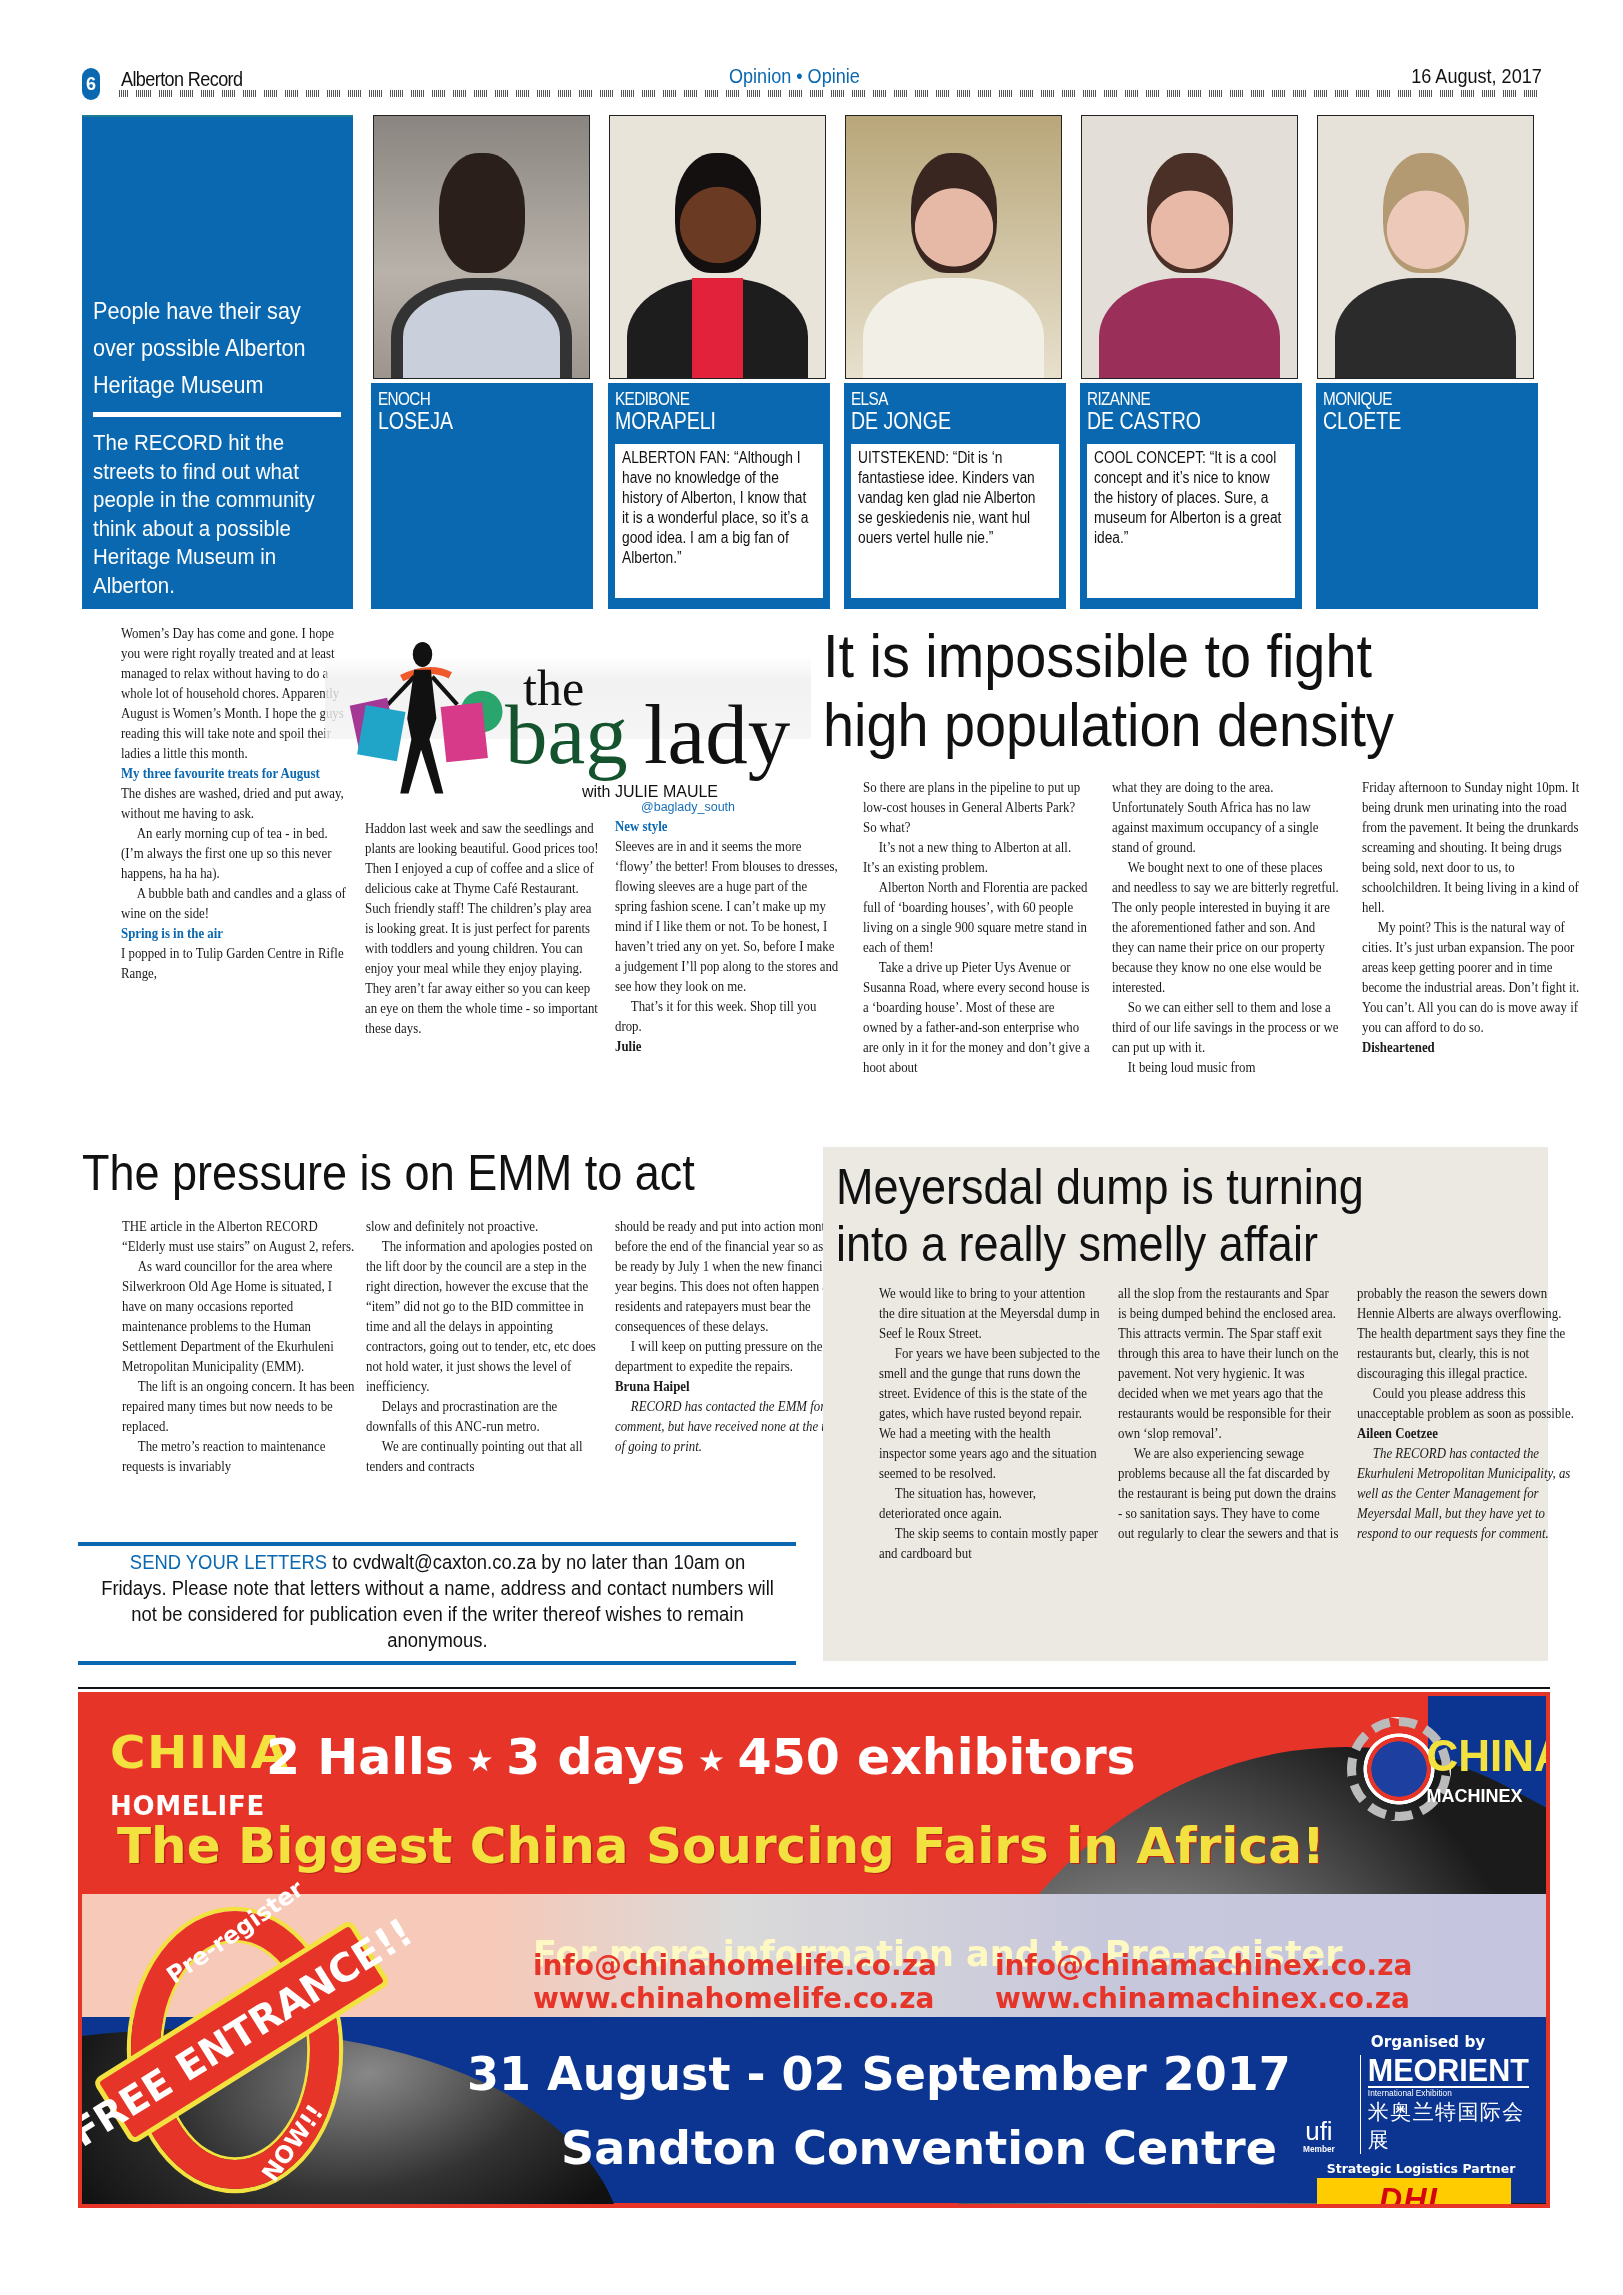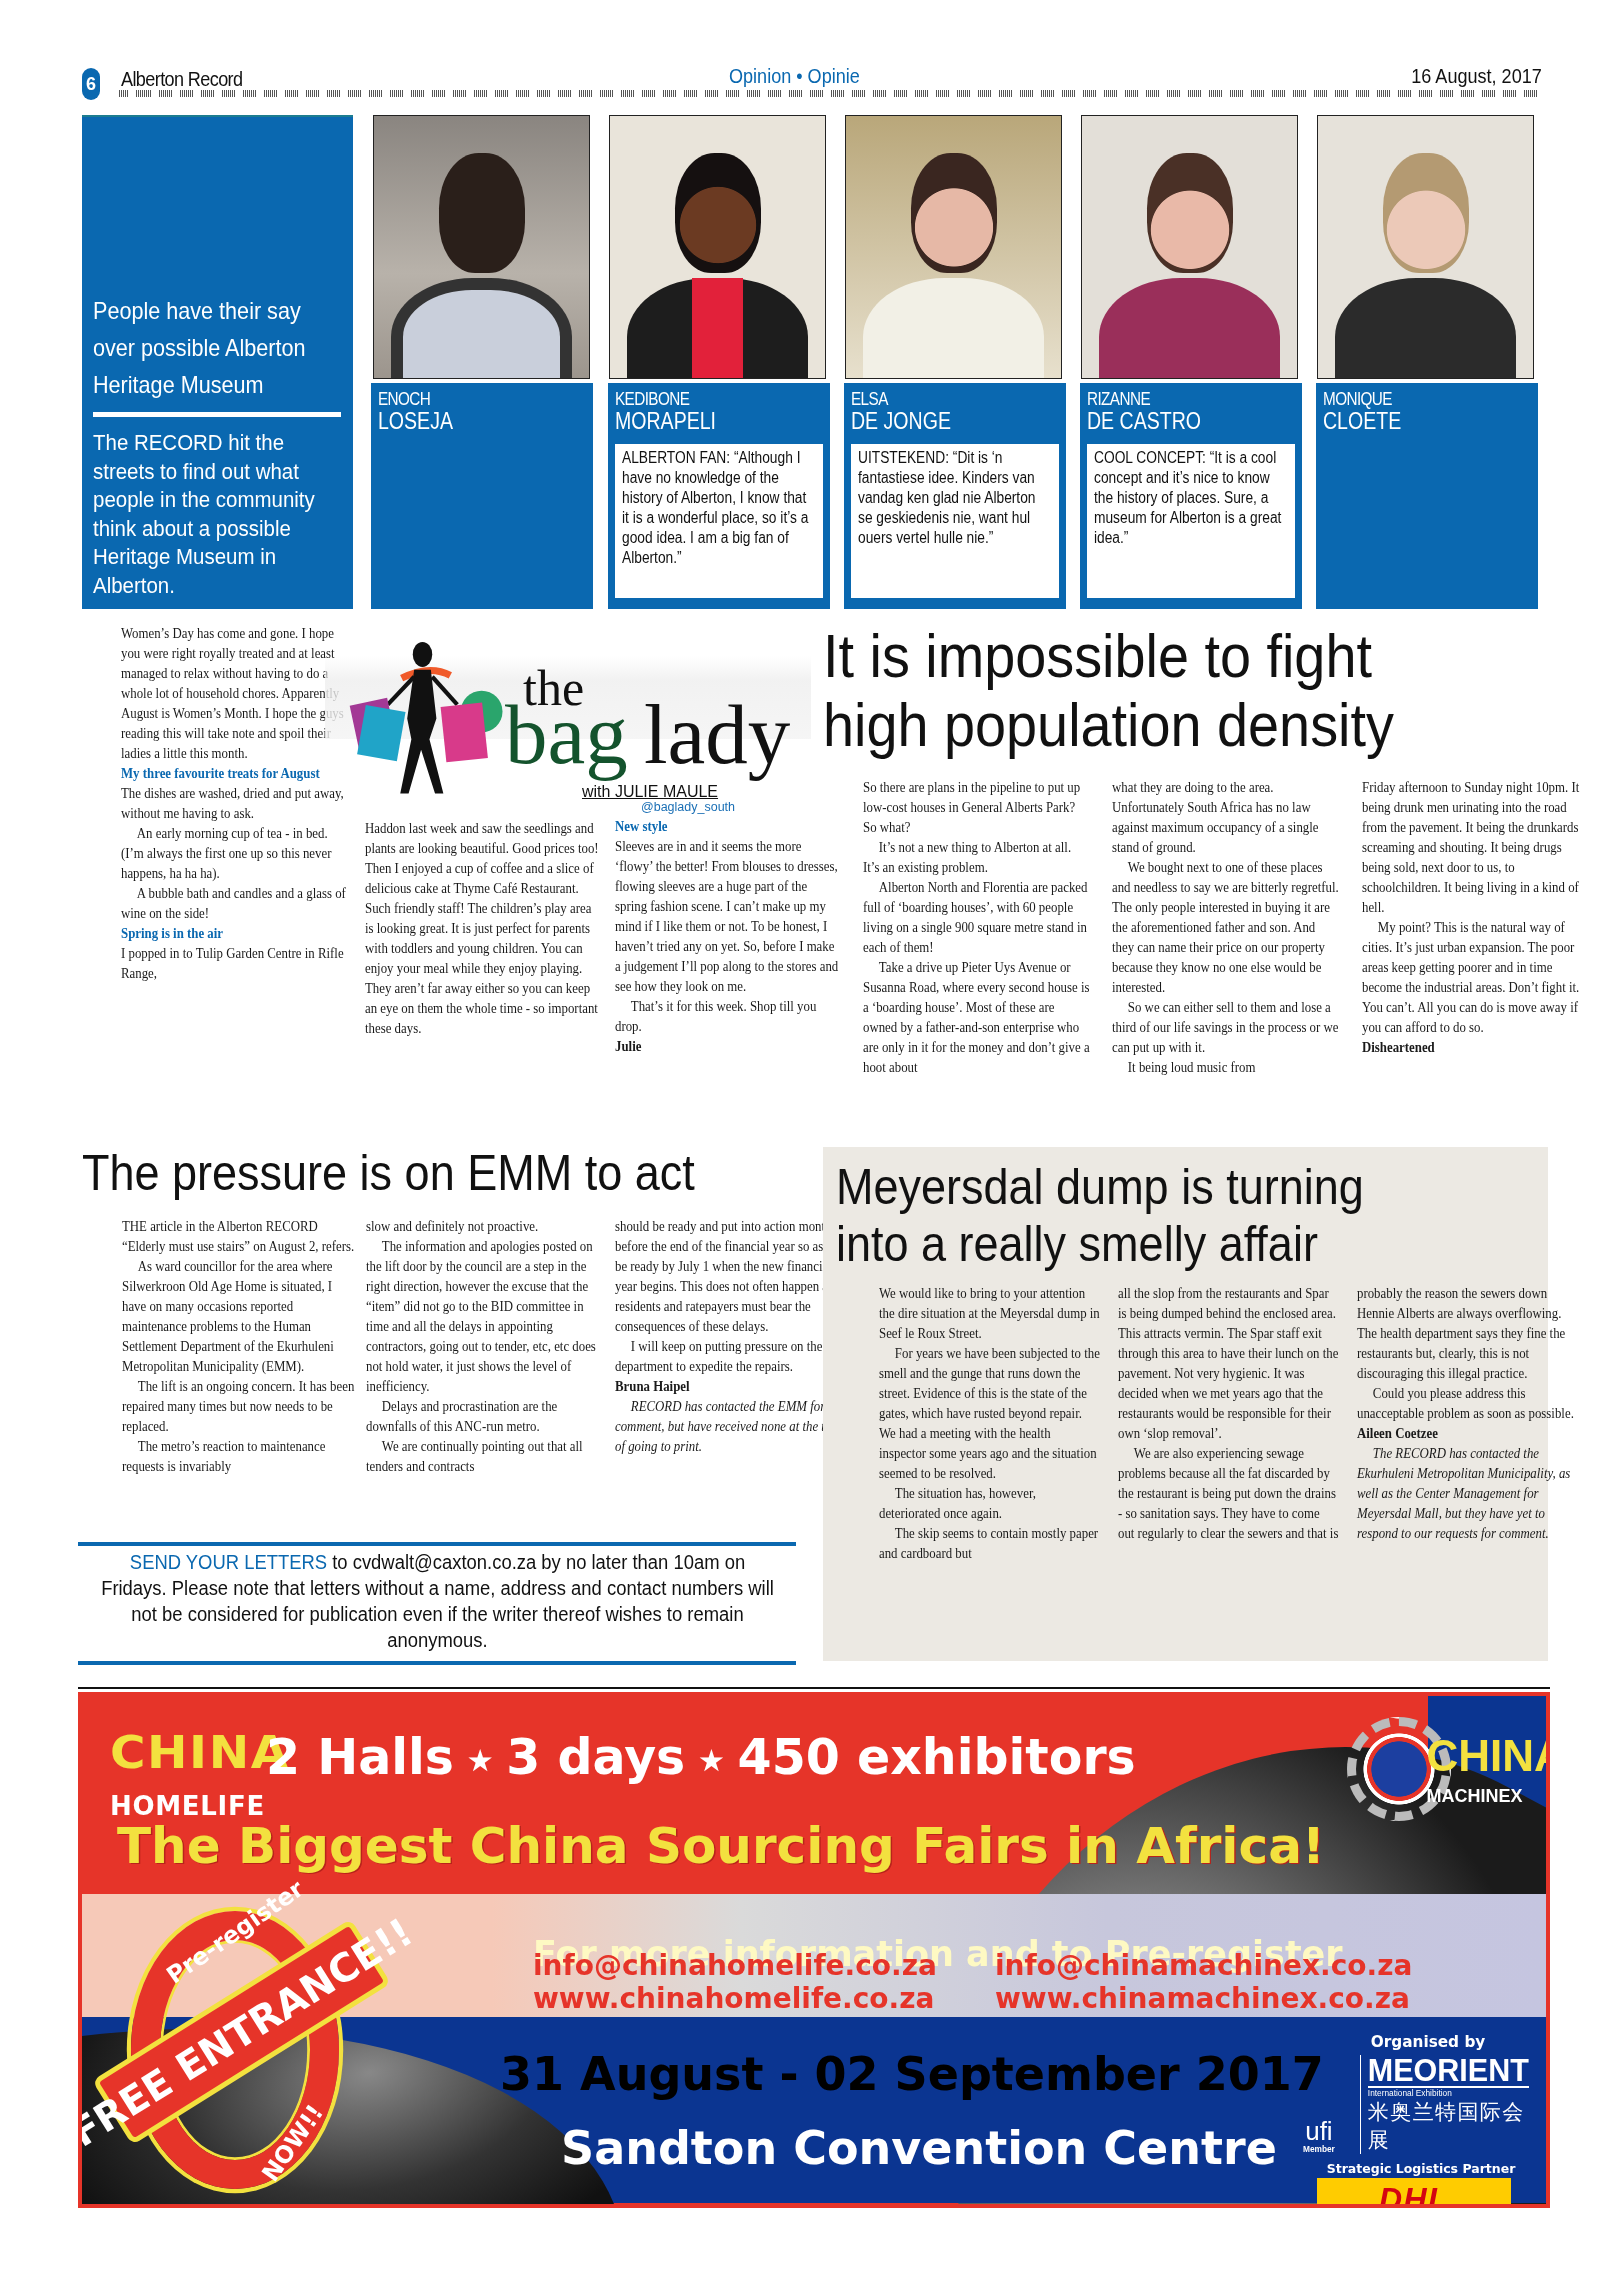--- a/index.html
+++ b/index.html
@@ -40,21 +40,21 @@
   .col .sig { font-weight:bold; }
   .col .note { font-style: italic; }
   .narrow { transform: scaleX(0.88); transform-origin: left top; }
 
   
   .bag-logo { left: 325px; top: 635px; width: 486px; height: 160px; }
   .skyline { position:absolute; left:0; top: 21px; width: 486px; height: 83px; background: linear-gradient(180deg, transparent 0, #eee 30%, #f3f3f3 100%); opacity:.8; }
   .bag-the { position:absolute; left: 198px; top: 24px; font: 50px "Liberation Serif", serif; color:#111; }
   .bag-bag { position:absolute; left: 180px; top: 50px; font: 85px "Liberation Serif", serif; color:#14532d; }
   .bag-lady { position:absolute; left: 319px; top: 50px; font: 85px "Liberation Serif", serif; color:#111; }
-  .bag-with { left: 582px; top: 783px; font: 16px "Liberation Sans", sans-serif; color:#111;text-decoration:underline; }
+  .bag-with { left: 582px; top: 783px; font: 16px "Liberation Sans", sans-serif; color:#111; }
   .bag-handle { left: 641px; top: 800px; font: 12.5px "Liberation Sans", sans-serif; color:#1a6fb5; }
 
   .headline { font-family: "Liberation Sans", sans-serif; color:#111; transform: scaleX(0.9); transform-origin: left top; }
 
   
   .meyers-box { left: 823px; top: 1147px; width: 725px; height: 514px; background: #ece9e3; }
 
   
   .letters-rule { left: 78px; height: 3.5px; width: 718px; background:#0a68b0; }
   .letters-text { left: 82px; top: 1549px; width: 711px; text-align:center; font: 19.4px/26px "Liberation Sans", sans-serif; color:#111; transform: scaleX(0.95); transform-origin: center top; }
@@ -74,21 +74,21 @@
   .machinex .china { position:absolute; left: 80px; top: 14px; font: bold 44px "Liberation Sans", sans-serif; color:#f3e13f; }
   .machinex .mx { position:absolute; left: 80px; top: 69px; font: bold 18px "Liberation Sans", sans-serif; color:#fff; }
   .ad-headline { position:absolute; left: 35px; top: 121px; font: bold 50px "DejaVu Sans", sans-serif; color:#f3e13f; white-space:nowrap; text-shadow: 1.4px 1.4px 0 #b8231b; }
 
   .ad-info-bg { position:absolute; left: 0; top: 198px; width: 100%; height: 124px; background: linear-gradient(90deg, #f6c9b8 0 28%, #dadada 45%, #c7c7dc 70%, #c5c5e0 100%); }
   .ad-info-title { position:absolute; left: 451px; top: 206px; font: bold 35px "DejaVu Sans", sans-serif; color:#fef9c3; white-space:nowrap;margin-top:32px; }
   .ad-link { position:absolute; font: bold 28px "DejaVu Sans", sans-serif; color:#e63429; white-space:nowrap; }
 
   .ad-date-bg { position:absolute; left: 0; top: 321px; width: 100%; height: 186px; background:#0b3591; }
   .ad-date-swoosh { position:absolute; left: -35px; top: 298px; width: 555px; height: 292px; background: radial-gradient(ellipse at 60% 30%, #888 0, #333 40%, #111 70%); border-radius: 0 100% 0 0; transform: rotate(-10deg); }
-  .ad-date { position:absolute; left: 385px; top: 351px; font: bold 46px "DejaVu Sans", sans-serif; color:#000000; white-space:nowrap;margin-left:33px; }
+  .ad-date { position:absolute; left: 385px; top: 351px; font: bold 46px "DejaVu Sans", sans-serif; color:#ffffff; white-space:nowrap; }
   .ad-venue { position:absolute; left: 479px; top: 425px; font: bold 46px "DejaVu Sans", sans-serif; color:#fff; white-space:nowrap; }
 
   .stamp { position:absolute; left: 7px; top: 194px; width: 292px; height: 312px; }
   .stamp .ring { position:absolute; left: 42px; top: 21px; width: 208px; height: 278px; border-radius: 50%; border: 29px solid #e63429; box-shadow: 0 0 0 4.2px #f3e13f, inset 0 0 0 2.8px #f3e13f; }
   .stamp .band { position:absolute; left: 0; top: 104px; width: 305px; height: 76px; background:#e63429; border: 5.6px solid #f3e13f; border-radius: 8.3px; transform: rotate(-32deg); display:flex; align-items:center; justify-content:center; font: bold 39px "DejaVu Sans", sans-serif; color:#fff; white-space:nowrap; }
   .stamp .pre { position:absolute; left: 66px; top: 28px; font: bold 23.6px "DejaVu Sans", sans-serif; color:#fff; transform: rotate(-35deg); }
   .stamp .now { position:absolute; left: 160px; top: 239px; font: bold 23.6px "DejaVu Sans", sans-serif; color:#fff; transform: rotate(-55deg); }
 
   .organiser { position:absolute; right: 21px; top: 337px; width: 222px; color:#fff; }
   .organiser .lbl { font: bold 15.3px "DejaVu Sans", sans-serif; text-align:center; margin-left: 28px; }

